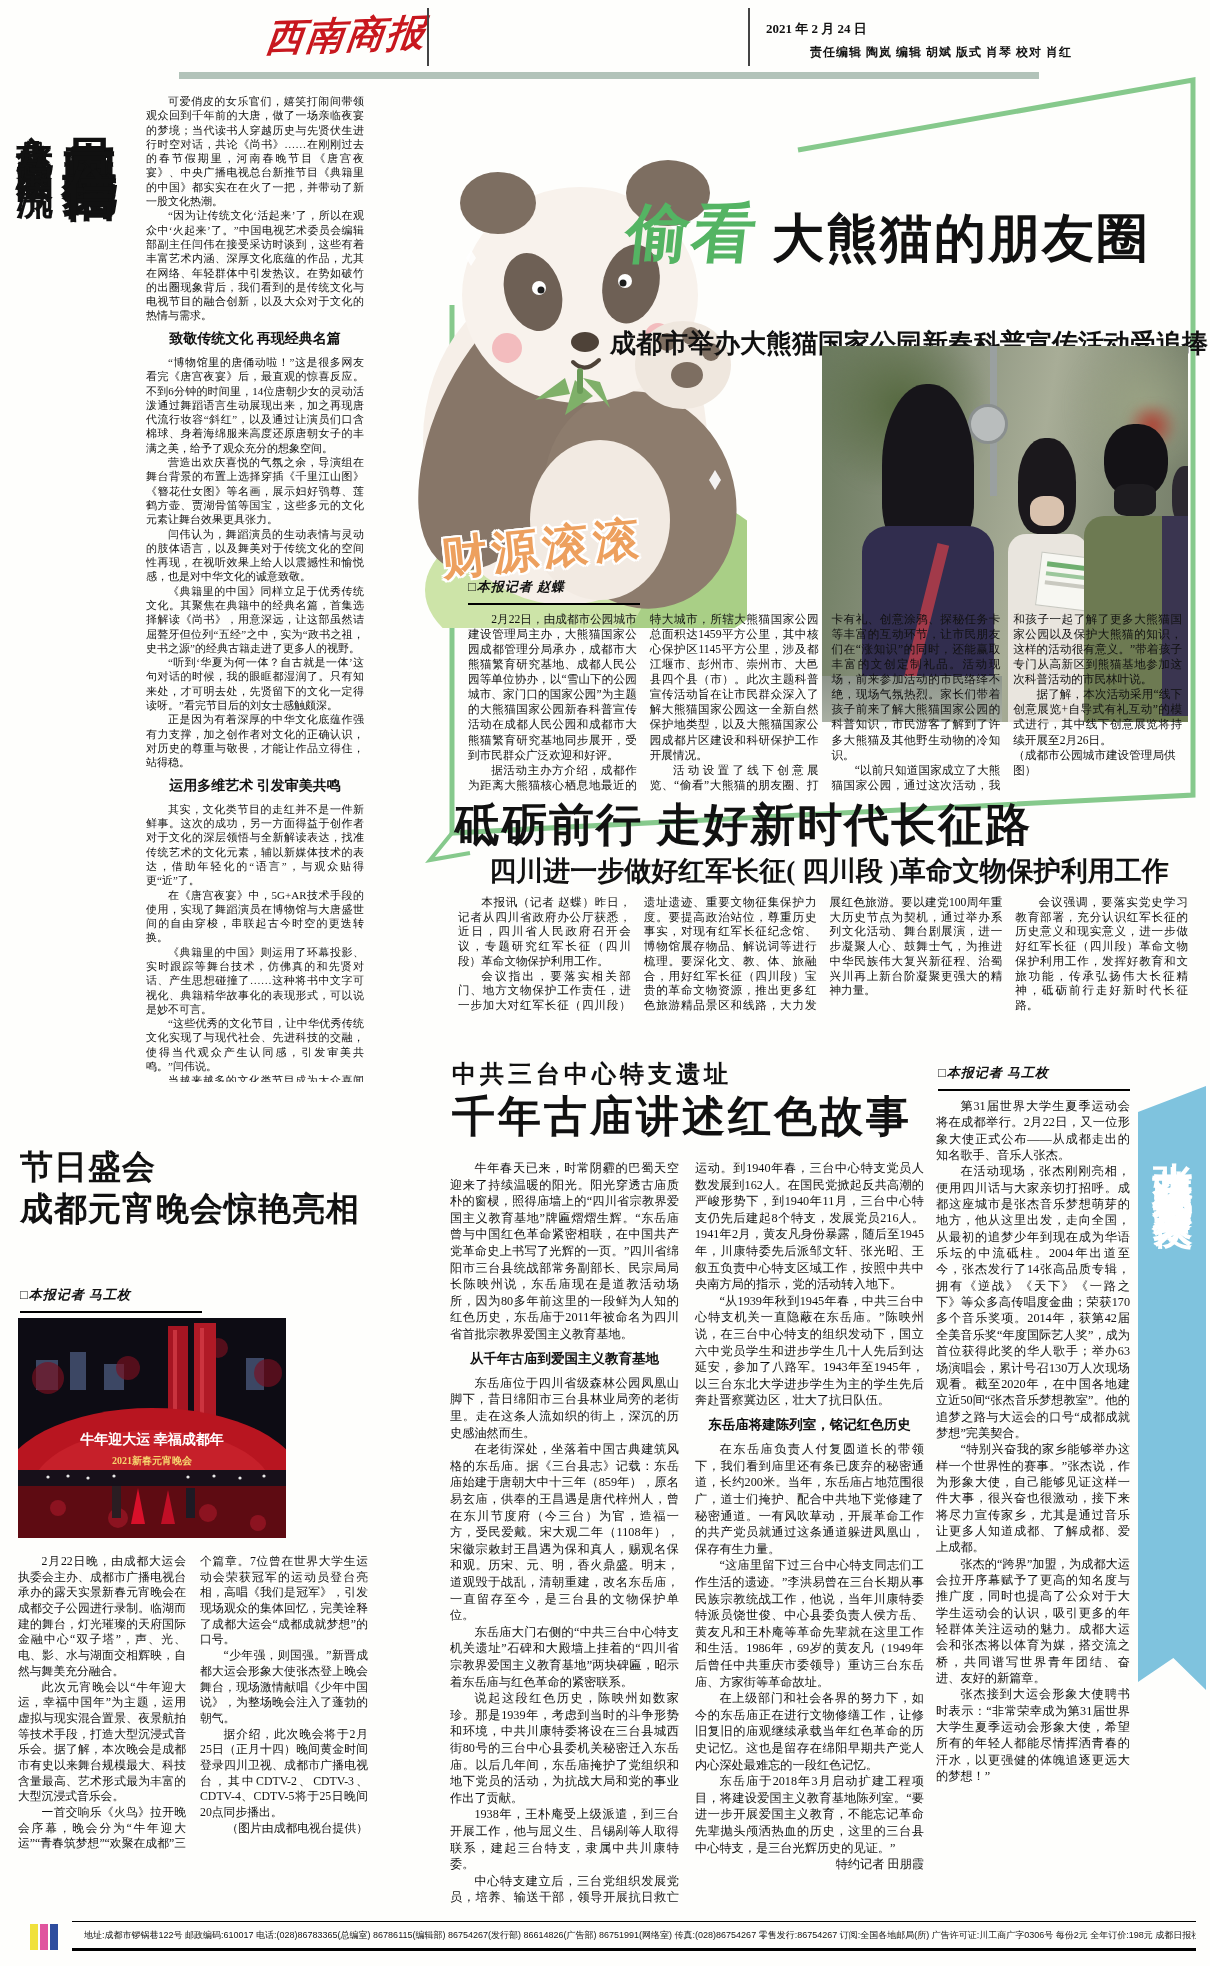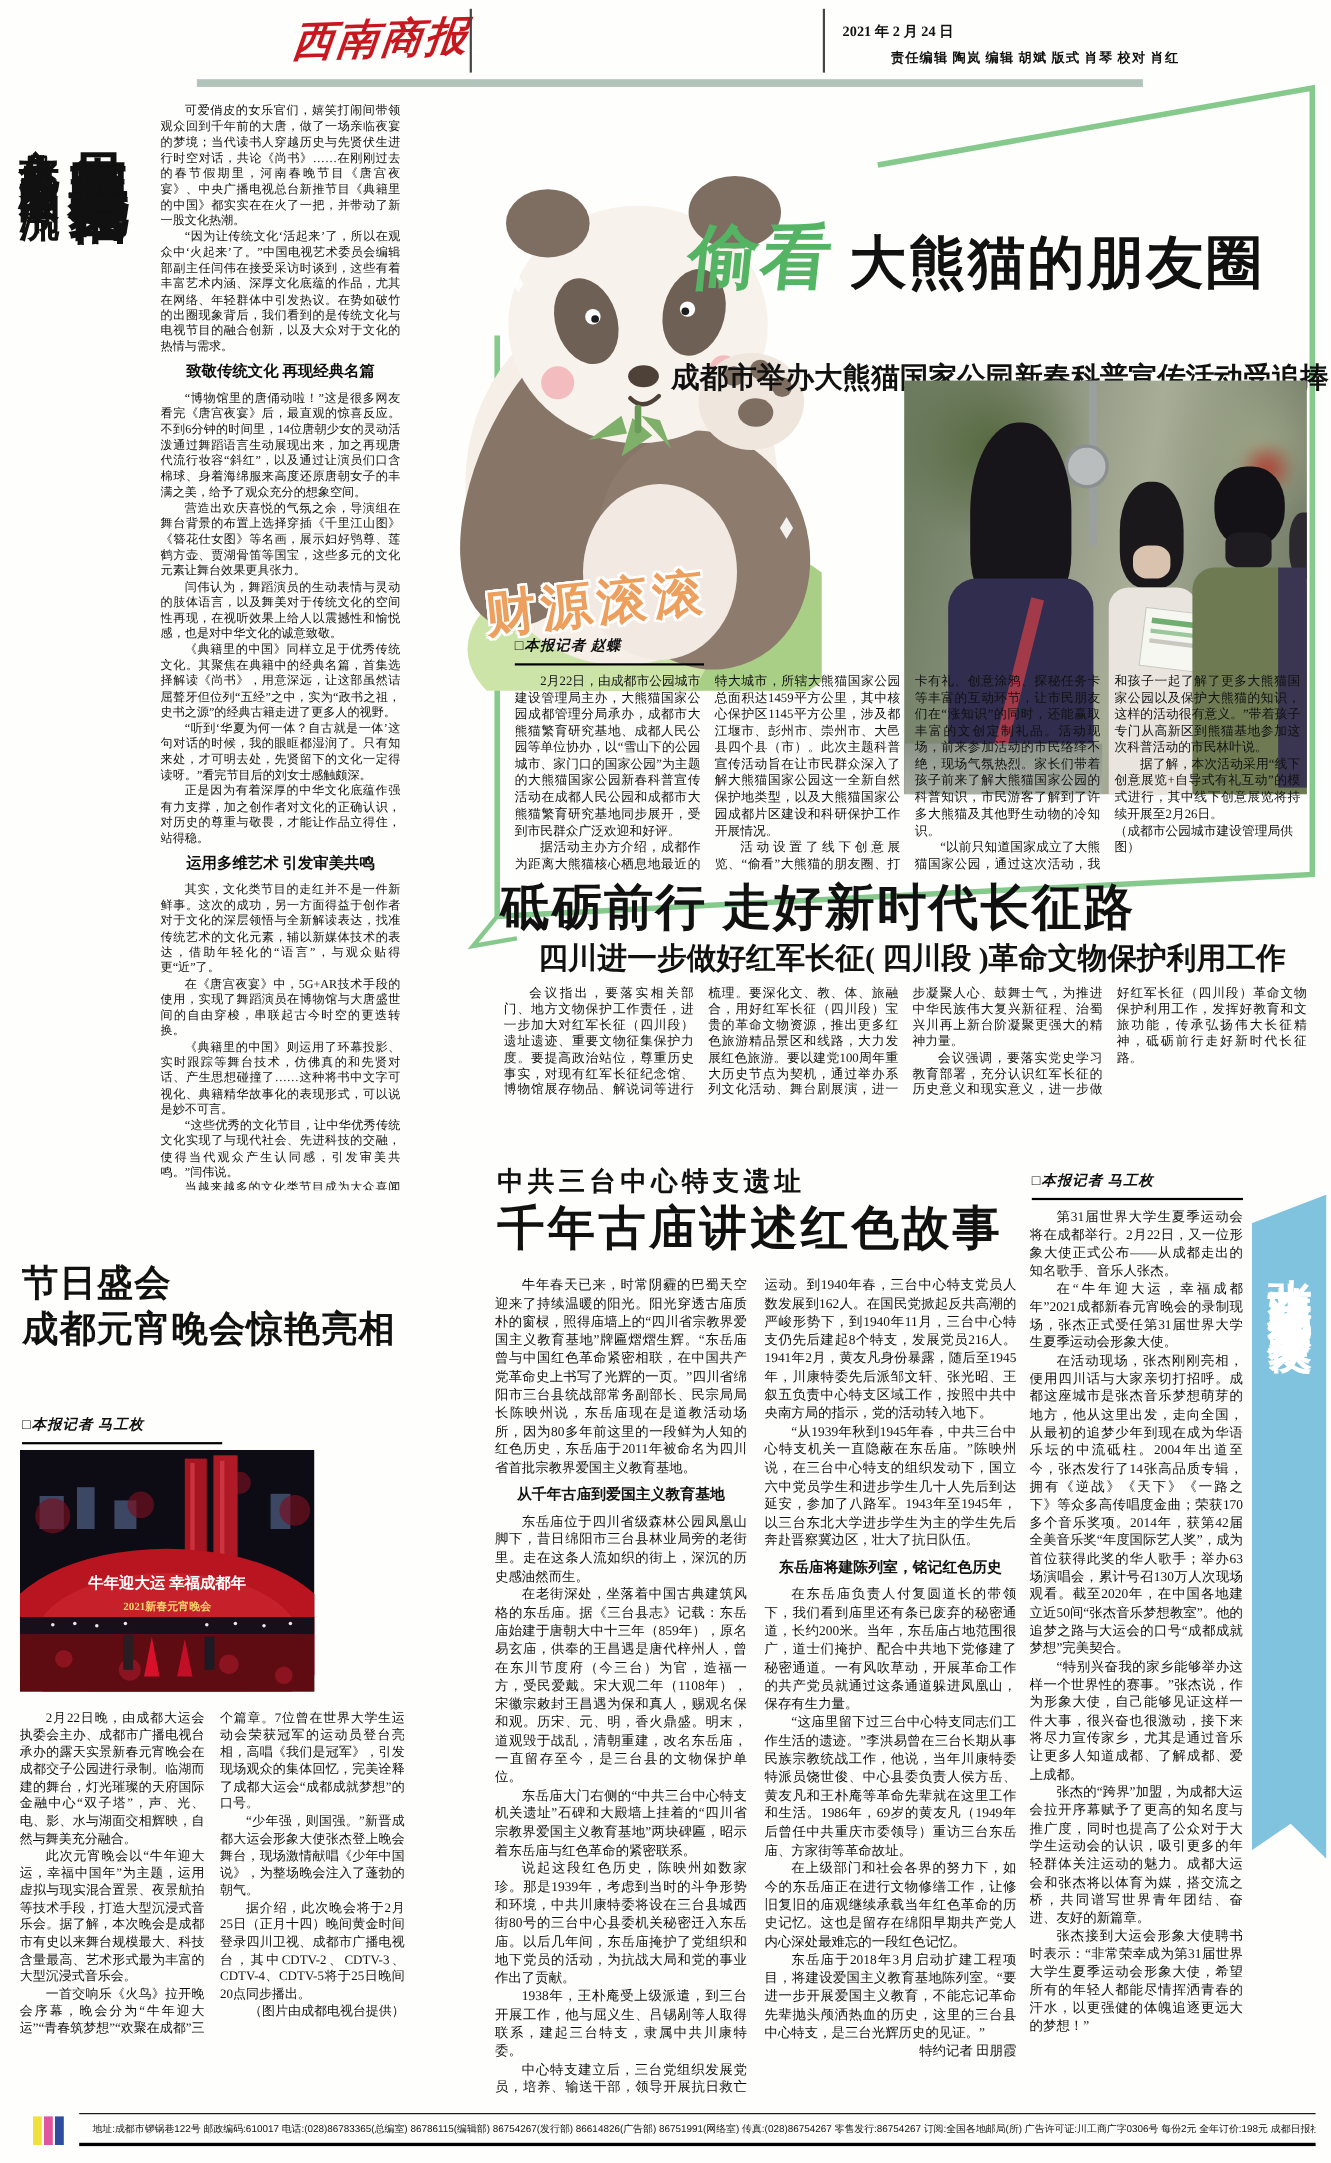--- a/index.html
+++ b/index.html
@@ -197,20 +197,21 @@
         <p class="para">“以前只知道国家成立了大熊猫国家公园，通过这次活动，我和孩子一起了解了更多大熊猫国家公园以及保护大熊猫的知识，这样的活动很有意义。”带着孩子专门从高新区到熊猫基地参加这次科普活动的市民林叶说。</p>
         <p class="para">据了解，本次活动采用“线下创意展览+自导式有礼互动”的模式进行，其中线下创意展览将持续开展至2月26日。</p>
       </div>
     <div>（成都市公园城市建设管理局供图）</div>
   </div>
 
   <div class="abs cz-title">砥砺前行 走好新时代长征路</div>
   <div class="abs cz-subtitle">四川进一步做好红军长征( 四川段 )革命文物保护利用工作</div>
   <div class="abs cz-body">
     <div>
+        <p class="para">本报讯（记者 赵蝶）昨日，记者从四川省政府办公厅获悉，近日，四川省人民政府召开会议，专题研究红军长征（四川段）革命文物保护利用工作。</p>
         <p class="para">会议指出，要落实相关部门、地方文物保护工作责任，进一步加大对红军长征（四川段）遗址遗迹、重要文物征集保护力度。要提高政治站位，尊重历史事实，对现有红军长征纪念馆、博物馆展存物品、解说词等进行梳理。要深化文、教、体、旅融合，用好红军长征（四川段）宝贵的革命文物资源，推出更多红色旅游精品景区和线路，大力发展红色旅游。要以建党100周年重大历史节点为契机，通过举办系列文化活动、舞台剧展演，进一步凝聚人心、鼓舞士气，为推进中华民族伟大复兴新征程、治蜀兴川再上新台阶凝聚更强大的精神力量。</p>
         <p class="para">会议强调，要落实党史学习教育部署，充分认识红军长征的历史意义和现实意义，进一步做好红军长征（四川段）革命文物保护利用工作，发挥好教育和文旅功能，传承弘扬伟大长征精神，砥砺前行走好新时代长征路。</p>
       </div>
   </div>
 
   <div class="abs tp-kicker">中共三台中心特支遗址</div>
   <div class="abs tp-title">千年古庙讲述红色故事</div>
   <div class="abs tp-body">
     <div>
         <p class="para">牛年春天已来，时常阴霾的巴蜀天空迎来了持续温暖的阳光。阳光穿透古庙质朴的窗棂，照得庙墙上的“四川省宗教界爱国主义教育基地”牌匾熠熠生辉。“东岳庙曾与中国红色革命紧密相联，在中国共产党革命史上书写了光辉的一页。”四川省绵阳市三台县统战部常务副部长、民宗局局长陈映州说，东岳庙现在是道教活动场所，因为80多年前这里的一段鲜为人知的红色历史，东岳庙于2011年被命名为四川省首批宗教界爱国主义教育基地。</p>
@@ -295,21 +296,20 @@
         <p class="para">“少年强，则国强。”新晋成都大运会形象大使张杰登上晚会舞台，现场激情献唱《少年中国说》，为整场晚会注入了蓬勃的朝气。</p>
         <p class="para">据介绍，此次晚会将于2月25日（正月十四）晚间黄金时间登录四川卫视、成都市广播电视台，其中CDTV-2、CDTV-3、CDTV-4、CDTV-5将于25日晚间20点同步播出。</p>
       </div>
     <div class="credit">（图片由成都电视台提供）</div>
   </div>
 
   <div class="abs byline zj-byline">□本报记者 马工枚</div>
   <div class="abs zj-body">
     <div>
         <p class="para">第31届世界大学生夏季运动会将在成都举行。2月22日，又一位形象大使正式公布——从成都走出的知名歌手、音乐人张杰。</p>
-        <p class="para">在“牛年迎大运，幸福成都年”2021成都新春元宵晚会的录制现场，张杰正式受任第31届世界大学生夏季运动会形象大使。</p>
         <p class="para">在活动现场，张杰刚刚亮相，便用四川话与大家亲切打招呼。成都这座城市是张杰音乐梦想萌芽的地方，他从这里出发，走向全国，从最初的追梦少年到现在成为华语乐坛的中流砥柱。2004年出道至今，张杰发行了14张高品质专辑，拥有《逆战》《天下》《一路之下》等众多高传唱度金曲；荣获170多个音乐奖项。2014年，获第42届全美音乐奖“年度国际艺人奖”，成为首位获得此奖的华人歌手；举办63场演唱会，累计号召130万人次现场观看。截至2020年，在中国各地建立近50间“张杰音乐梦想教室”。他的追梦之路与大运会的口号“成都成就梦想”完美契合。</p>
         <p class="para">“特别兴奋我的家乡能够举办这样一个世界性的赛事。”张杰说，作为形象大使，自己能够见证这样一件大事，很兴奋也很激动，接下来将尽力宣传家乡，尤其是通过音乐让更多人知道成都、了解成都、爱上成都。</p>
         <p class="para">张杰的“跨界”加盟，为成都大运会拉开序幕赋予了更高的知名度与推广度，同时也提高了公众对于大学生运动会的认识，吸引更多的年轻群体关注运动的魅力。成都大运会和张杰将以体育为媒，搭交流之桥，共同谱写世界青年团结、奋进、友好的新篇章。</p>
         <p class="para">张杰接到大运会形象大使聘书时表示：“非常荣幸成为第31届世界大学生夏季运动会形象大使，希望所有的年轻人都能尽情挥洒青春的汗水，以更强健的体魄追逐更远大的梦想！”</p>
       </div>
   </div>
   <div class="abs zj-banner">
     <div class="zj-banner-text">张杰获聘成都大运会形象大使</div>
   </div>
 

